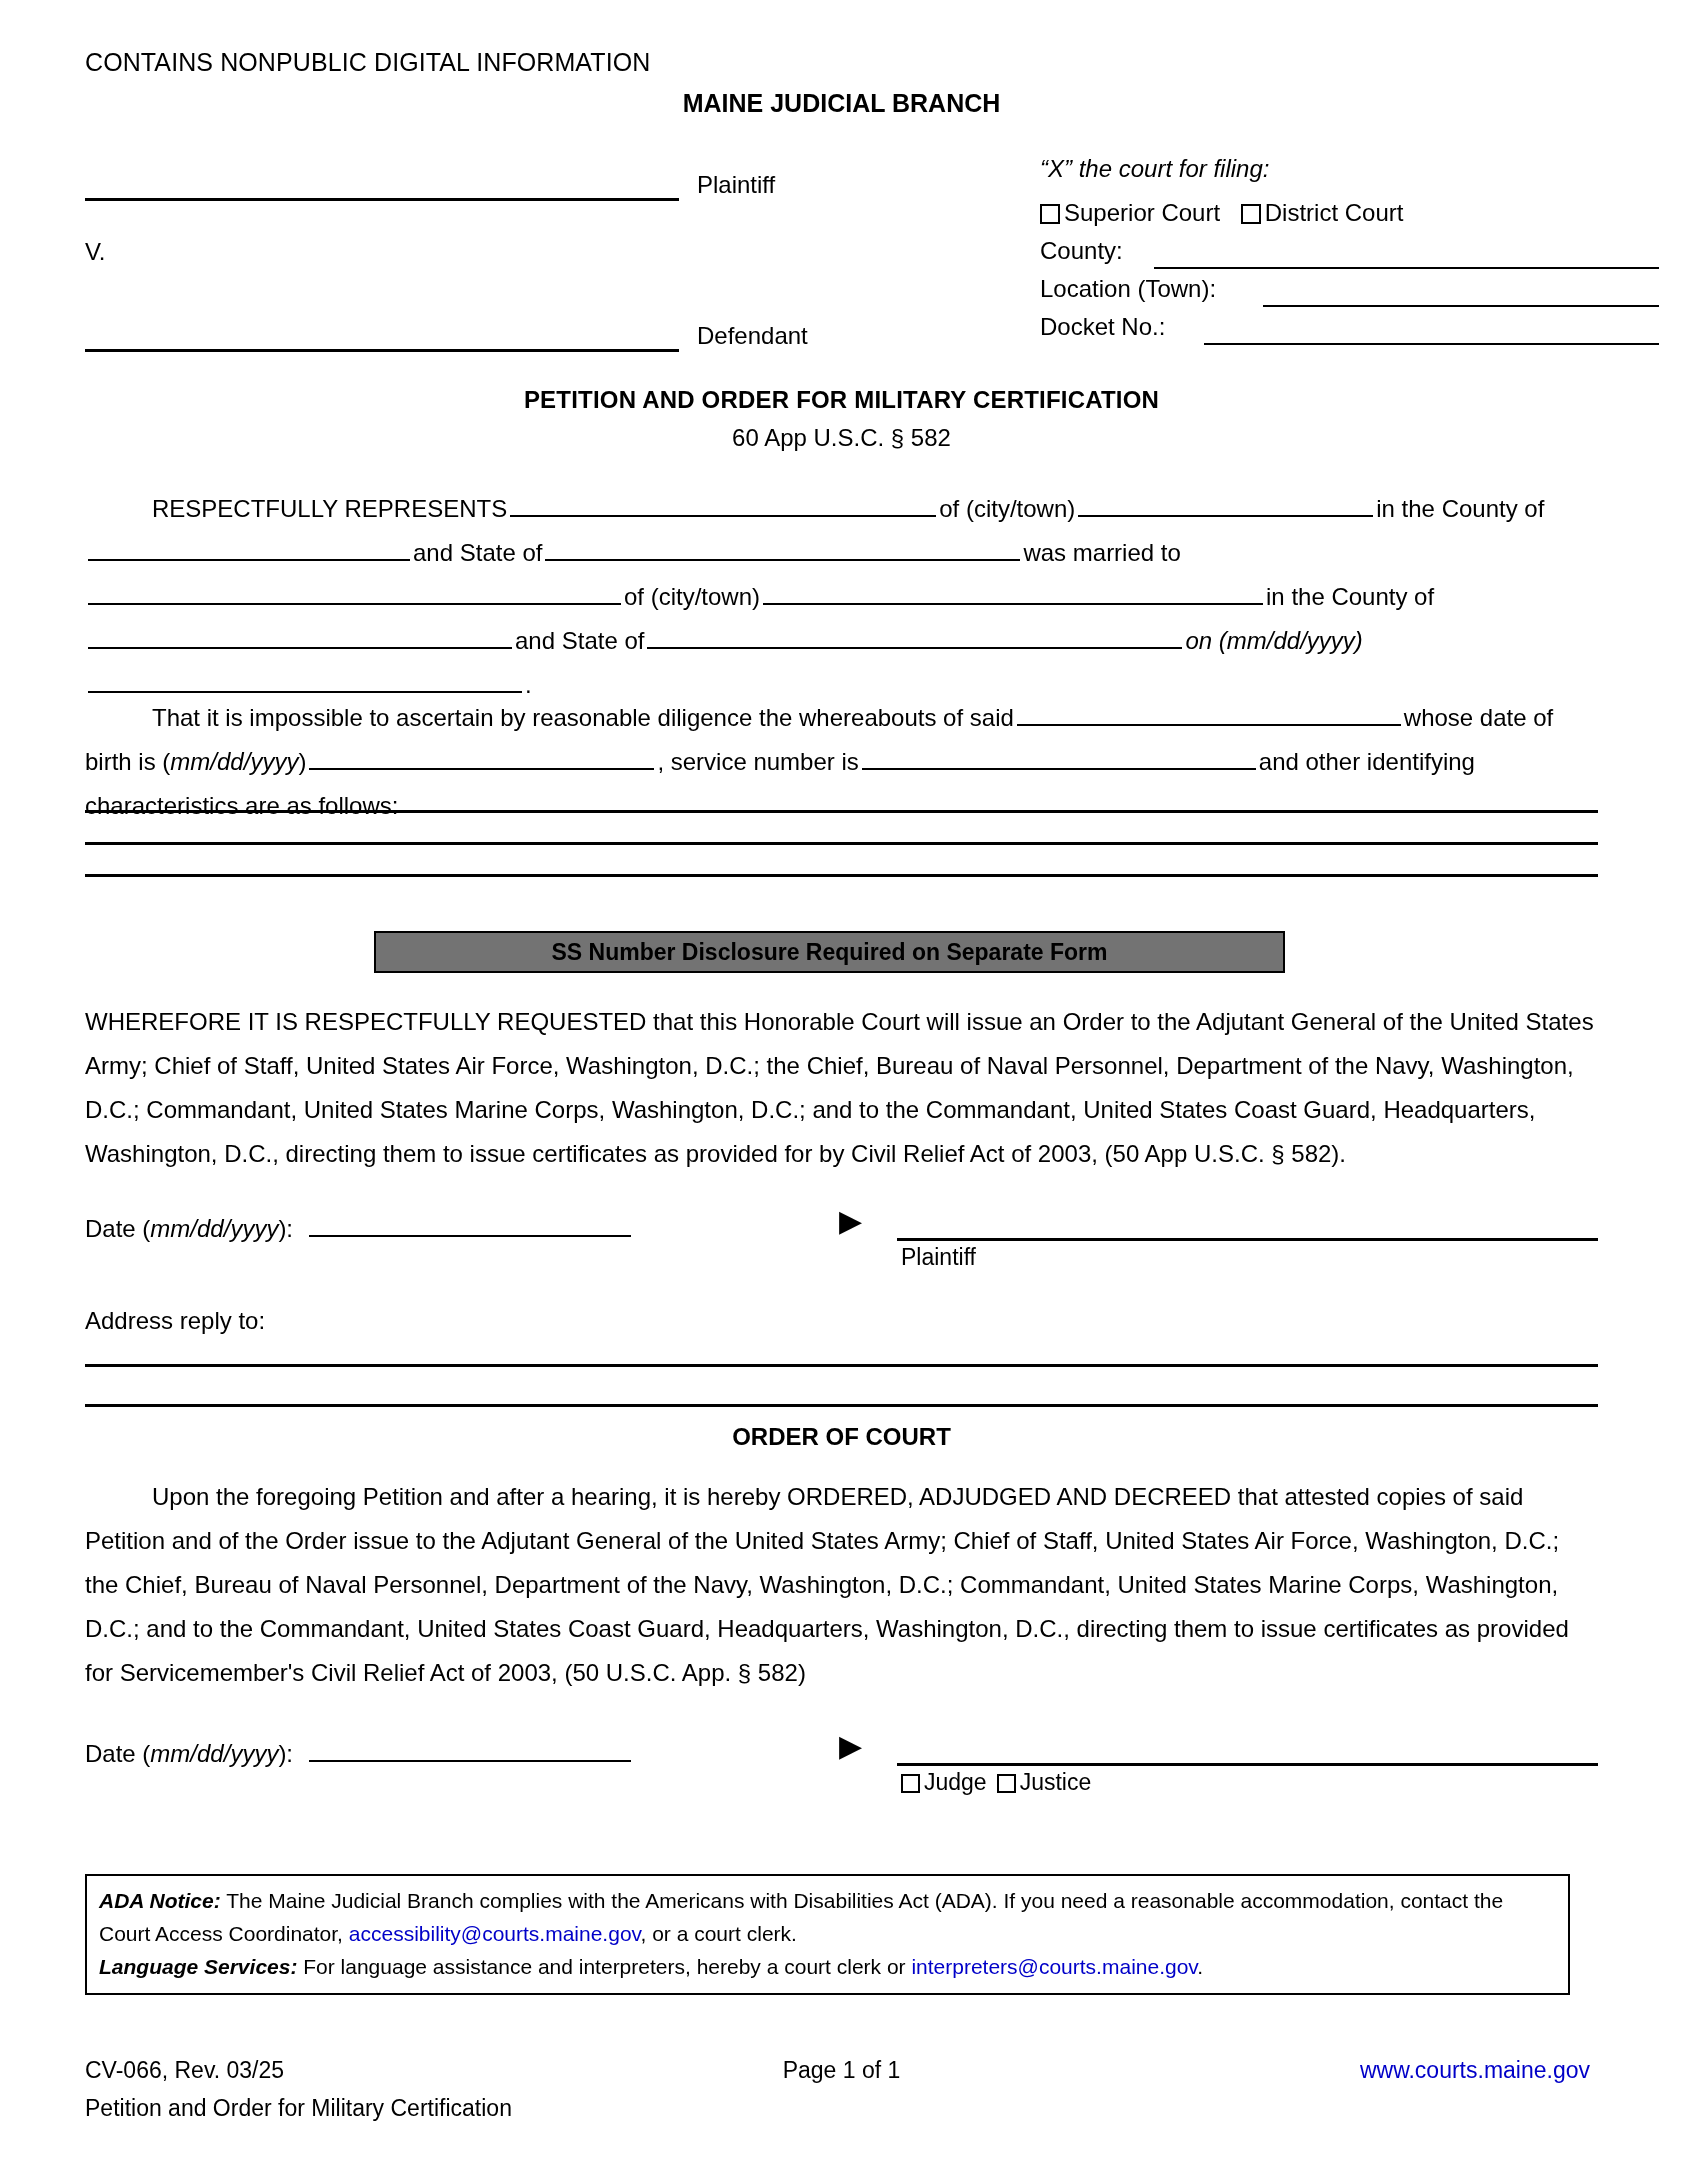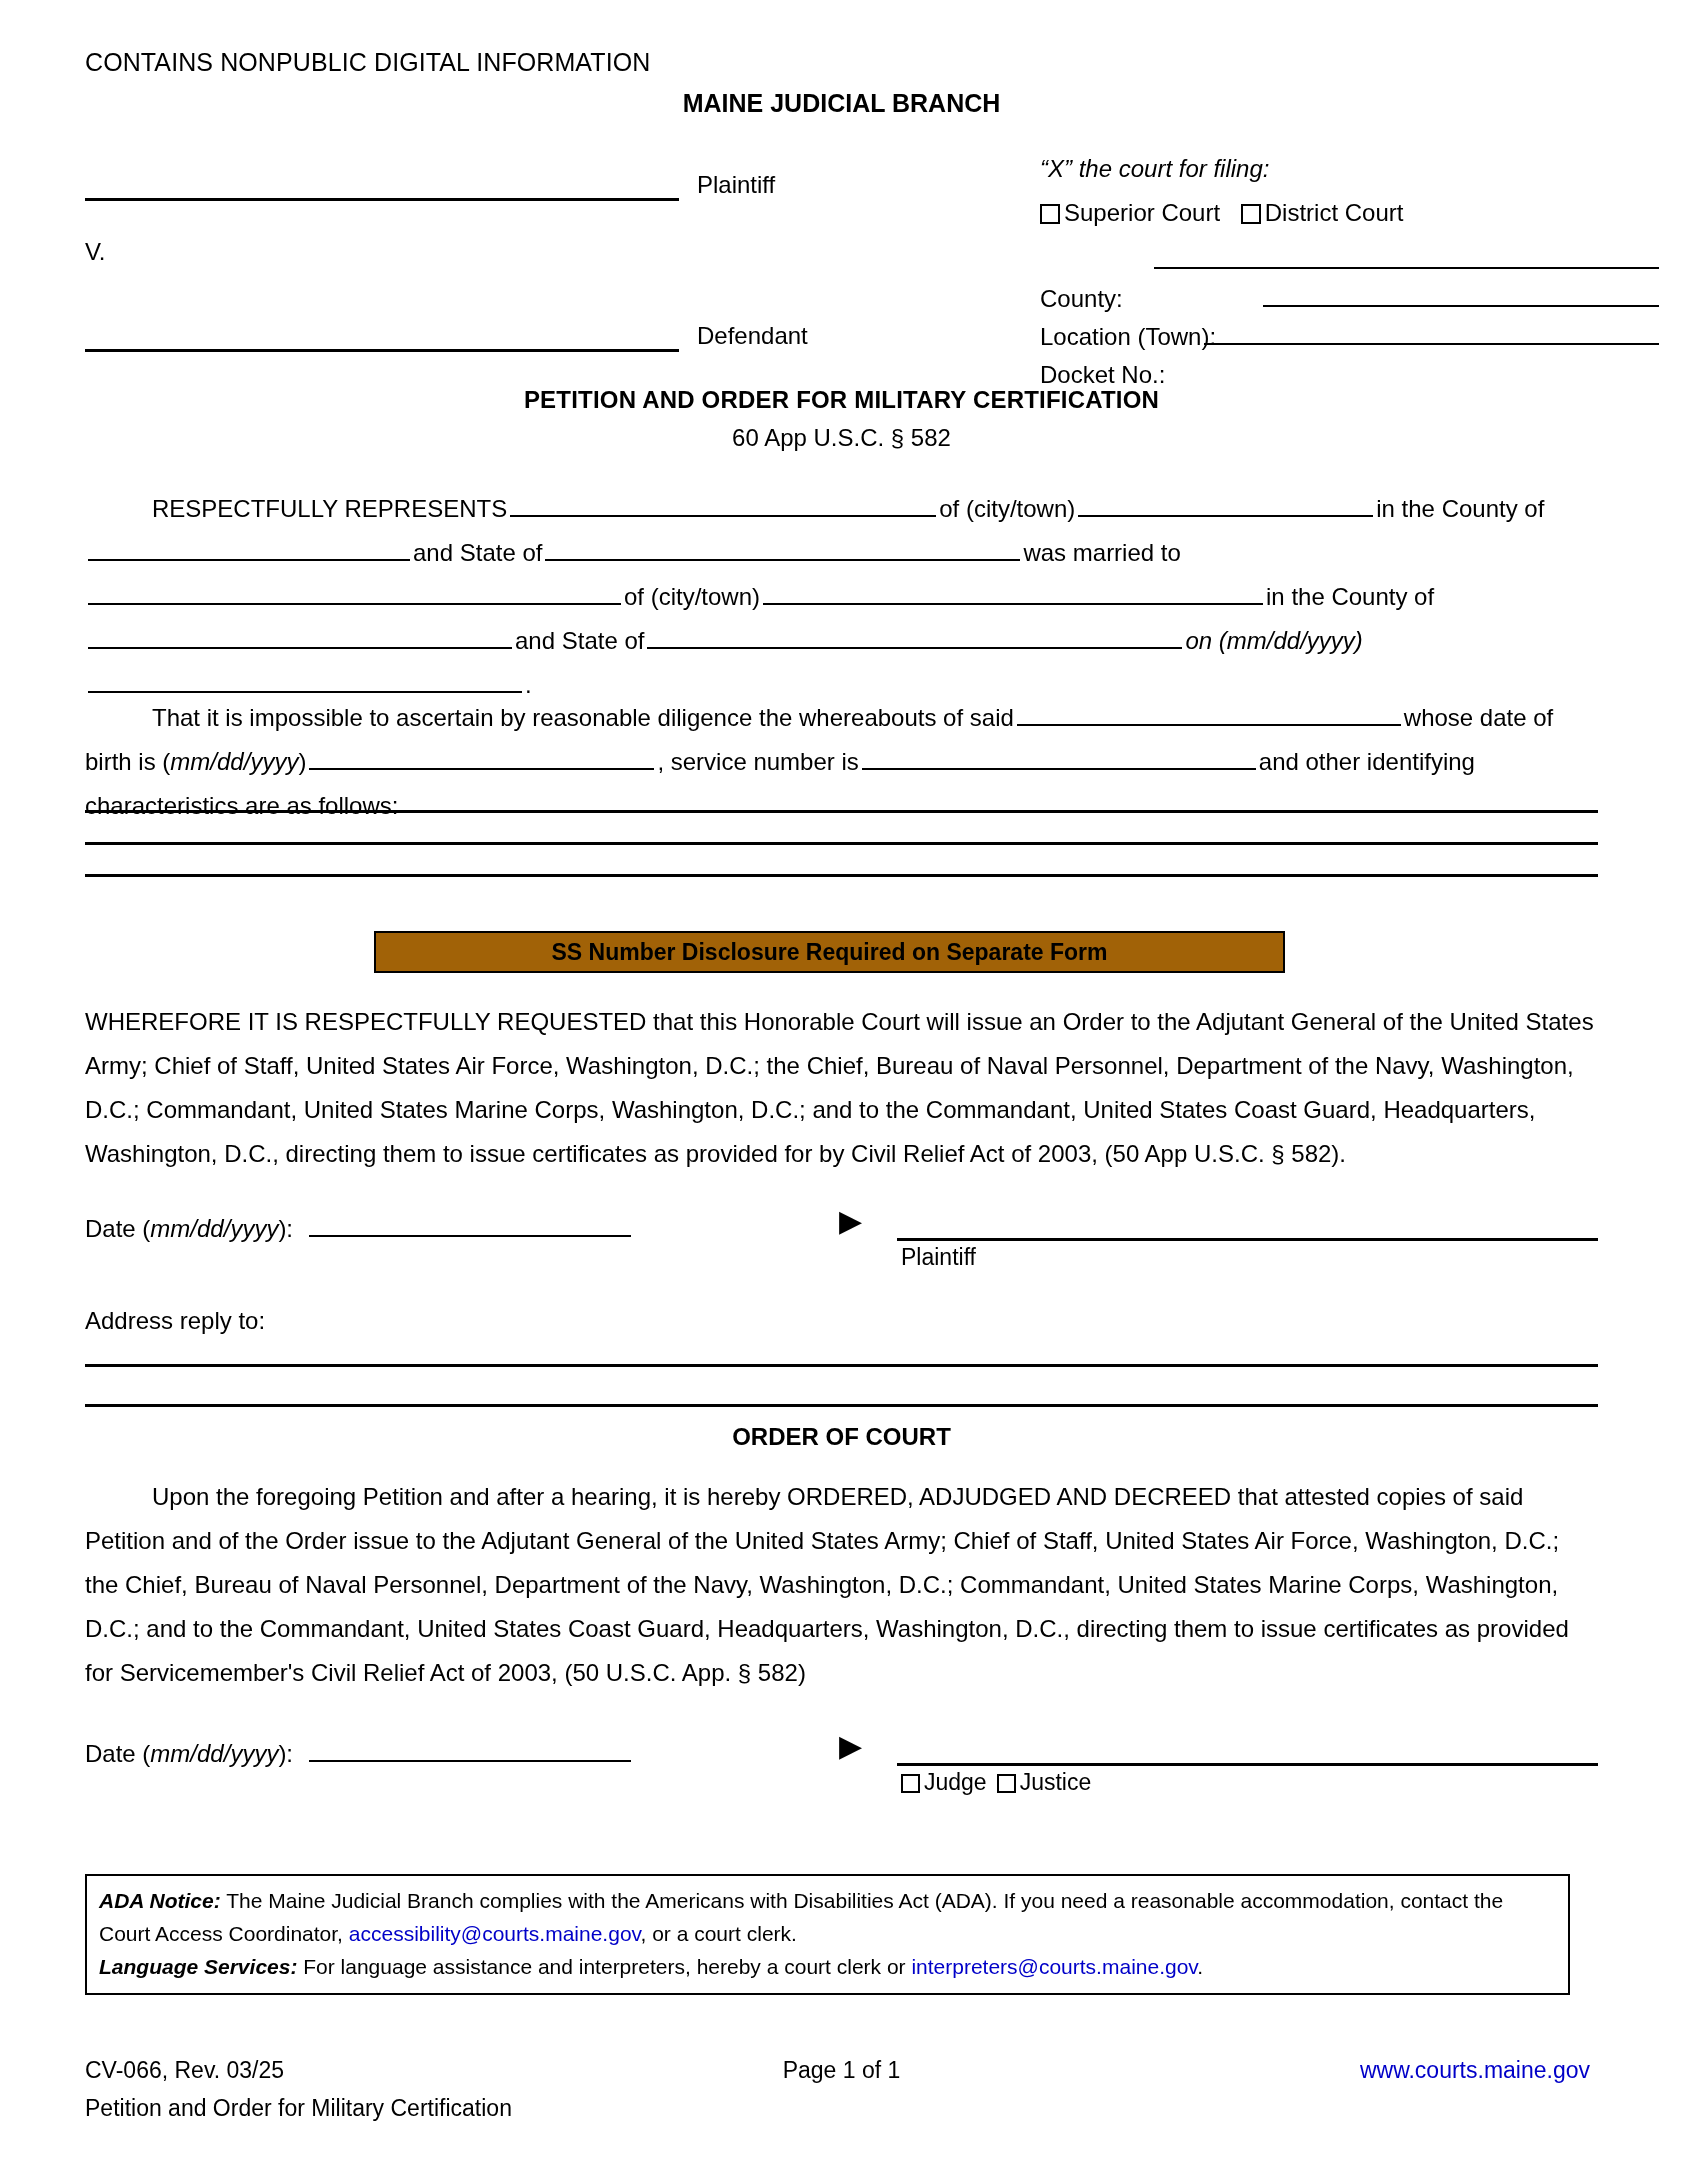--- a/index.html
+++ b/index.html
@@ -111,21 +111,21 @@
     position: absolute;
     left: 0;
     top: 85px;
     font-size: 24px;
   }
   .cap-field {
     position: relative;
     height: 38px;
     white-space: nowrap;
   }
-  .cap-field .lbl { display: inline-block; margin-top: 48px; }
+  .cap-field .lbl { display: inline-block; }
   .cap-field .rule {
     position: absolute;
     bottom: 4px;
     right: 0;
     border-bottom: 2.5px solid #000;
   }
 
   
   .doc-title {
     position: absolute;
@@ -163,21 +163,21 @@
   }
   .blank-rows .fl-row { margin-bottom: 29px; }
 
   
   .ss-banner {
     position: absolute;
     left: 374px;
     top: 931px;
     width: 911px;
     height: 42px;
-    background: #a16207;
+    background: #737373;
     border: 2.5px solid #000;
     box-sizing: border-box;
     text-align: center;
     font-size: 23px;
     font-weight: bold;
     line-height: 38px;
   }
 
   #para3 { top: 1000px; }
 

